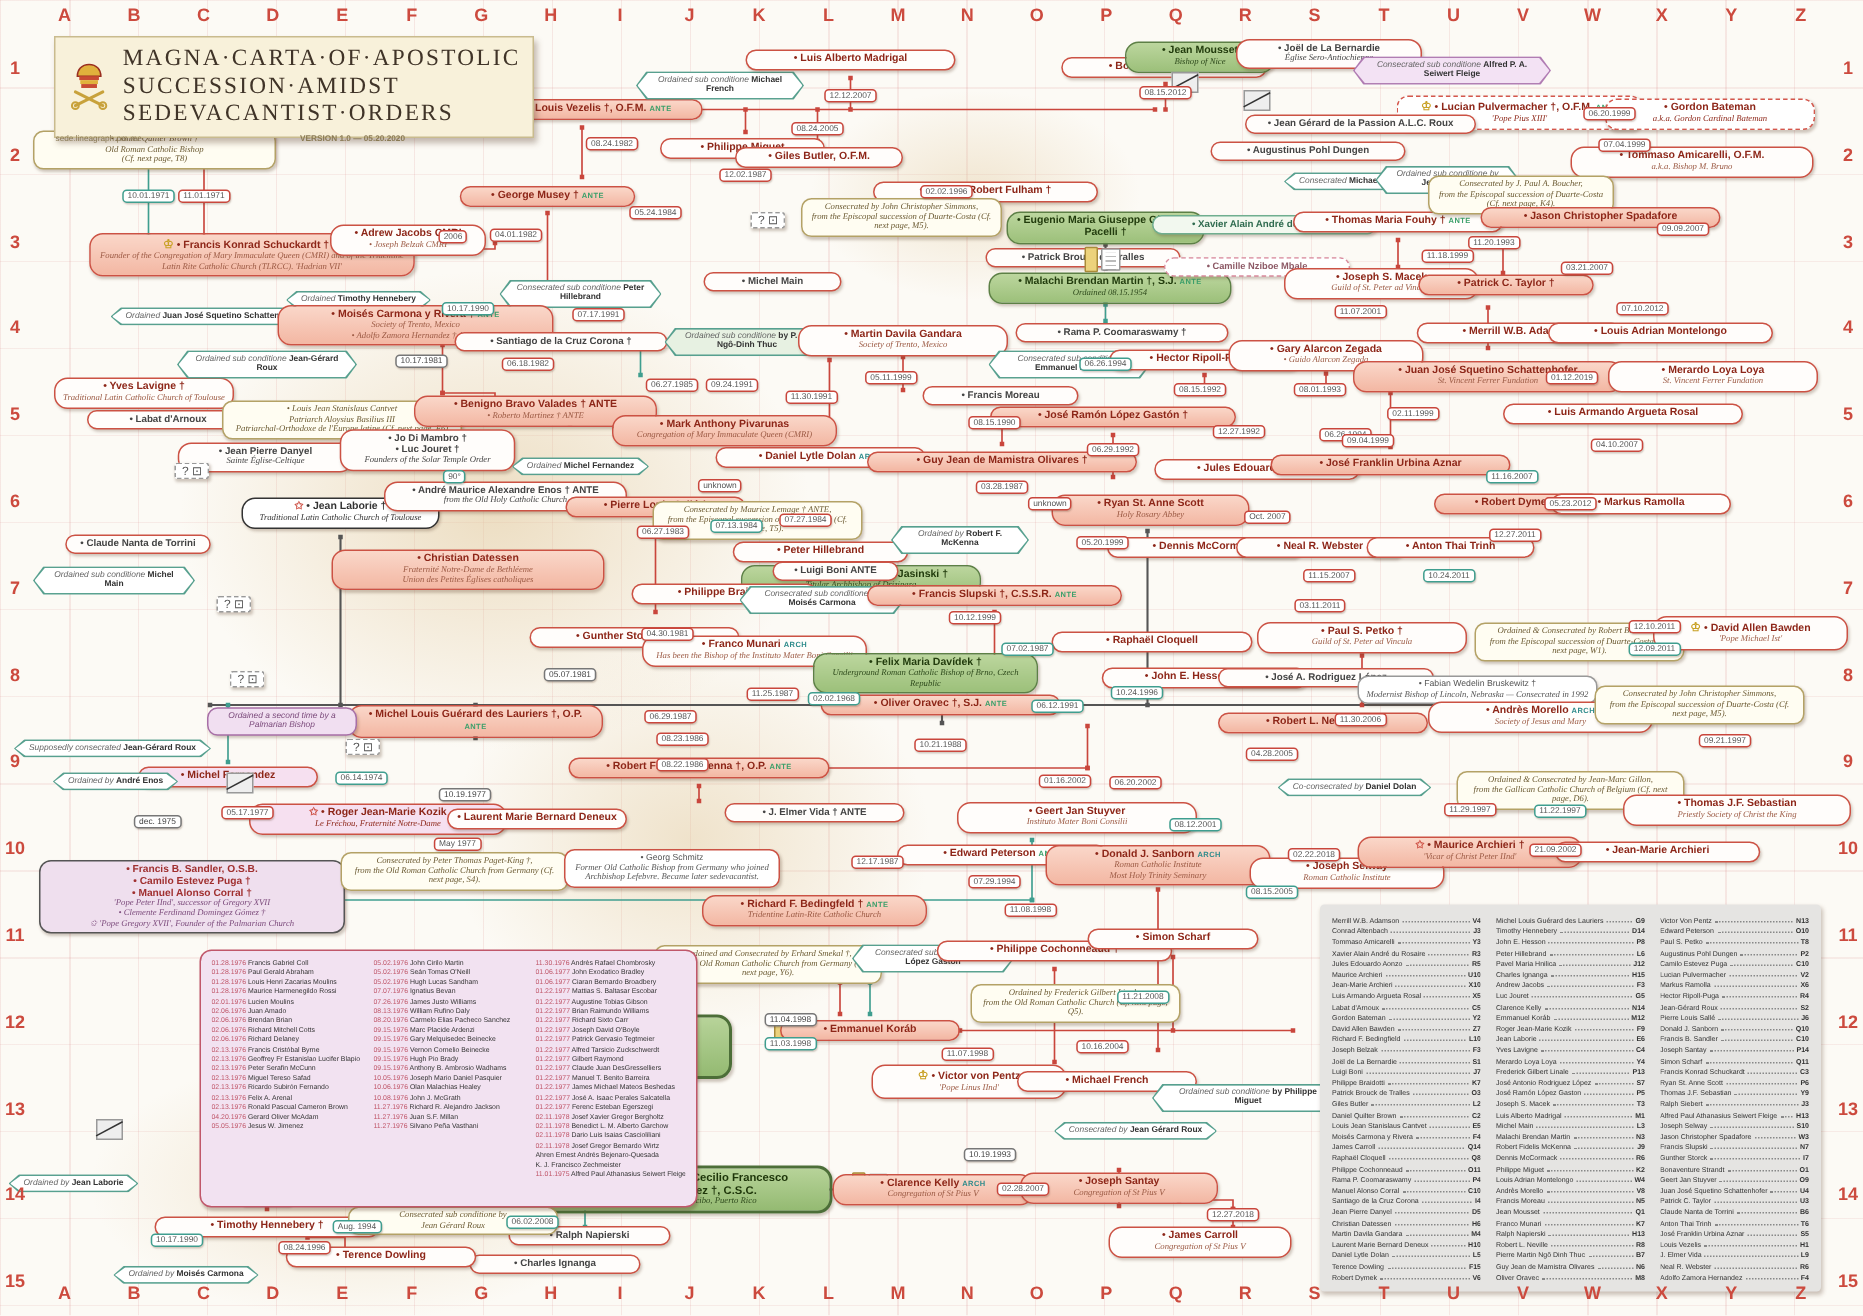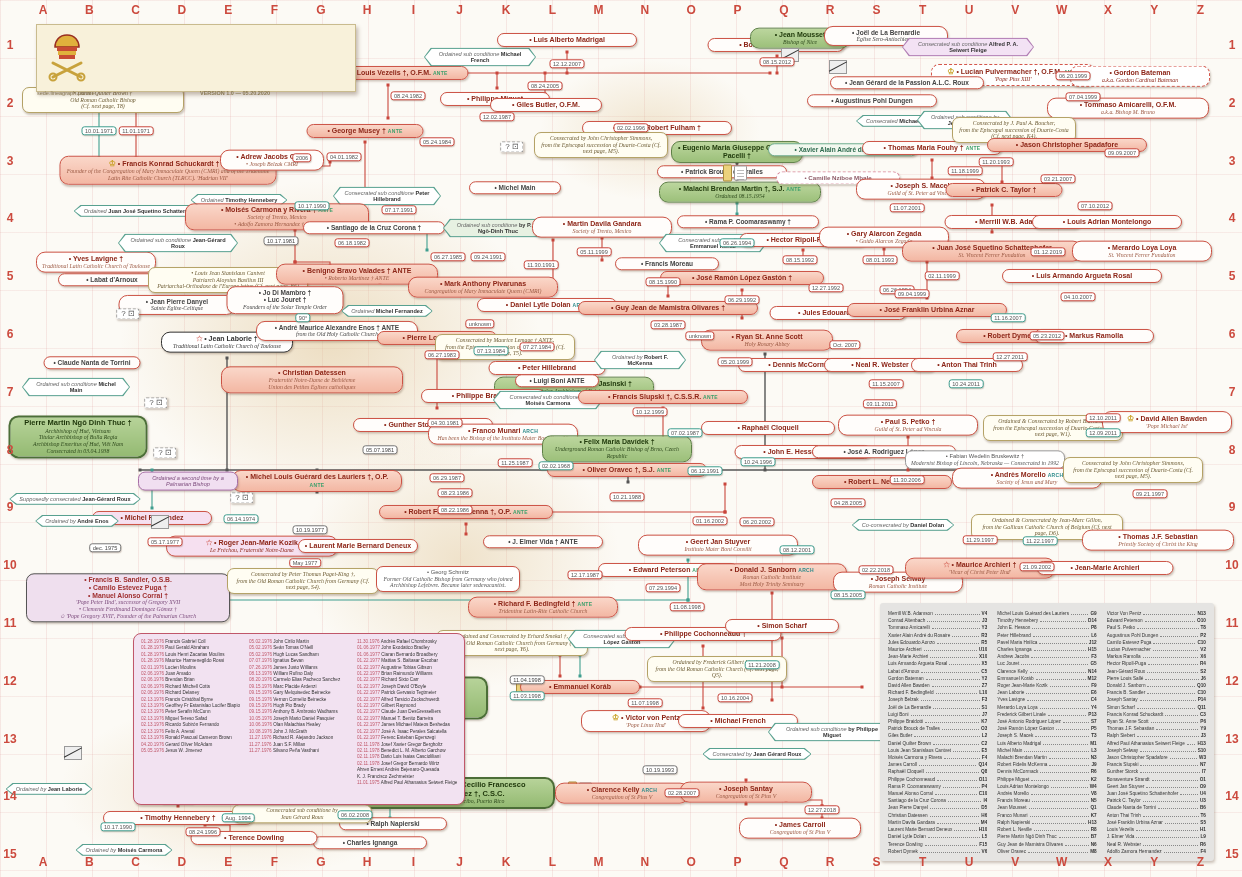--- a/index.html
+++ b/index.html
@@ -278,20 +278,23 @@
   <div id="title-block">
     <svg width="44" height="50" viewBox="0 0 44 50">
       <path d="M22 2 C30 2 34 8 34 14 L10 14 C10 8 14 2 22 2 Z" fill="#e0b13c" stroke="#9a2f20" stroke-width="1.5"></path>
       <rect x="12" y="14" width="20" height="4" fill="#c84b33"></rect>
       <rect x="13" y="18" width="18" height="4" fill="#e0b13c"></rect>
       <rect x="14" y="22" width="16" height="4" fill="#c84b33"></rect>
       <path d="M8 30 L36 44 M36 30 L8 44" stroke="#c8a23c" stroke-width="3" stroke-linecap="round"></path>
       <circle cx="8" cy="44" r="3.5" fill="none" stroke="#c8a23c" stroke-width="2"></circle>
       <circle cx="36" cy="44" r="3.5" fill="none" stroke="#c8a23c" stroke-width="2"></circle>
     </svg>
+    <div id="title-text">MAGNA·CARTA·OF·APOSTOLIC
+SUCCESSION·AMIDST
+SEDEVACANTIST·ORDERS</div>
   </div>
   <div id="site-line">sede.lineagraph.pm.me</div>
   <div id="version-line">VERSION 1.0 — 05.20.2020</div>
 
   <div id="nodes-layer">
       <div class="node bx t-note" style="left: 103px; top: 100px; width: 150px;"><span style="white-space:pre-line">• Daniel Quilter Brown †</span><span class="sub">Old Roman Catholic Bishop
 (Cf. next page, T8)</span></div>
       <div class="node bx t-main" style="left: 168px; top: 170px; width: 205px;"><span class="icg">♔</span> <span style="white-space:pre-line">• Francis Konrad Schuckardt †</span> <span class="ics">✩</span><span class="sub">Founder of the Congregation of Mary Immaculate Queen (CMRI) and of the Tridentine Latin Rite Catholic Church (TLRCC). 'Hadrian VII'</span></div>
       <div class="node bx t-outline" style="left: 272px; top: 160px; width: 92px;"><span style="white-space:pre-line">• Adrew Jacobs CMRI</span><span class="sub">• Joseph Belzak CMRI</span></div>
       <div class="node bx t-main" style="left: 400px; top: 73px; width: 125px;"><span style="white-space:pre-line">• Louis Vezelis †, O.F.M.</span> <span class="badge b-ANTE">ANTE</span></div>
@@ -372,24 +375,20 @@
       <div class="node bx t-green" style="left: 574px; top: 387px; width: 148px;"><span style="white-space:pre-line">• Wlodzimierz Bronislaw Jasinski †</span><span class="sub">Titular Archbishop of Drizipara</span></div>
       <div class="node" style="left: 640px; top: 360px; width: 92px;"><div class="hexo hex-g"><div class="hexi "><span class="pre">Ordained by</span> <span class="nm">Robert F. McKenna</span></div></div></div>
       <div class="node bx t-outline" style="left: 803px; top: 365px; width: 118px;"><span style="white-space:pre-line">• Dennis McCormack</span></div>
       <div class="node bx t-outline" style="left: 880px; top: 365px; width: 100px;"><span style="white-space:pre-line">• Neal R. Webster</span></div>
       <div class="node bx t-outline" style="left: 967px; top: 365px; width: 100px;"><span style="white-space:pre-line">• Anton Thai Trinh</span></div>
       <div class="node" style="left: 76px; top: 387px; width: 108px;"><div class="hexo hex-g"><div class="hexi "><span class="pre">Ordained sub conditione</span> <span class="nm">Michel Main</span></div></div></div>
       <div class="node bx t-plain" style="left: 557px; top: 381px; width: 72px;"><span style="white-space:pre-line">• Luigi Boni ANTE</span></div>
       <div class="node bx t-outline" style="left: 483px; top: 396px; width: 112px;"><span style="white-space:pre-line">• Philippe Braidotti</span></div>
       <div class="node" style="left: 548px; top: 400px; width: 110px;"><div class="hexo hex-g"><div class="hexi "><span class="pre">Consecrated sub conditione by</span> <span class="nm">Moisés Carmona</span></div></div></div>
       <div class="node bx t-main" style="left: 663px; top: 397px; width: 158px;"><span style="white-space:pre-line">• Francis Slupski †, C.S.S.R.</span> <span class="badge b-ANTE">ANTE</span></div>
-      <div class="node bx t-greenbig" style="left: 78px; top: 437px; width: 125px;"><span style="white-space:pre-line">Pierre Martin Ngô Dinh Thuc †</span><span class="sub">Archbishop of Hué, Vietnam
-Titular Archbishop of Bulla Regia
-Archbishop Emeritus of Hué, Viêt Nam
-Consecrated in 03.04.1938</span></div>
       <div class="node bx t-outline" style="left: 423px; top: 425px; width: 128px;"><span style="white-space:pre-line">• Gunther Storck †</span> <span class="badge b-ANTE">ANTE</span></div>
       <div class="node bx t-outline" style="left: 503px; top: 434px; width: 138px;"><span style="white-space:pre-line">• Franco Munari</span> <span class="badge b-ARCH">ARCH</span><span class="sub">Has been the Bishop of the Instituto Mater Boni Consilii</span></div>
       <div class="node bx t-outline" style="left: 768px; top: 428px; width: 122px;"><span style="white-space:pre-line">• Raphaël Cloquell</span></div>
       <div class="node bx t-outline" style="left: 908px; top: 425px; width: 128px;"><span style="white-space:pre-line">• Paul S. Petko †</span><span class="sub">Guild of St. Peter ad Vincula</span></div>
       <div class="node bx t-note" style="left: 1053px; top: 428px; width: 128px;"><span style="white-space:pre-line">Ordained &amp; Consecrated by Robert Biarnesen,</span><span class="sub">from the Episcopal succession of Duarte-Costa (Cf. next page, W1).</span></div>
       <div class="node bx t-outline" style="left: 1167px; top: 422px; width: 118px;"><span class="icg">♔</span> <span style="white-space:pre-line">• David Allen Bawden</span><span class="sub">'Pope Michael Ist'</span></div>
       <div class="node bx t-green" style="left: 617px; top: 449px; width: 138px;"><span style="white-space:pre-line">• Felix Maria Davídek †</span><span class="sub">Underground Roman Catholic Bishop of Brno, Czech Republic</span></div>
       <div class="node bx t-outline" style="left: 803px; top: 452px; width: 125px;"><span style="white-space:pre-line">• John E. Hesson †</span> <span class="badge b-ANTE">ANTE</span></div>
       <div class="node bx t-plain" style="left: 884px; top: 452px; width: 132px;"><span style="white-space:pre-line">• José A. Rodriguez López</span></div>
       <div class="node bx t-gnote" style="left: 985px; top: 460px; width: 148px;"><span style="white-space:pre-line">• Fabian Wedelin Bruskewitz †</span><span class="sub">Modernist Bishop of Lincoln, Nebraska — Consecrated in 1992</span></div>

